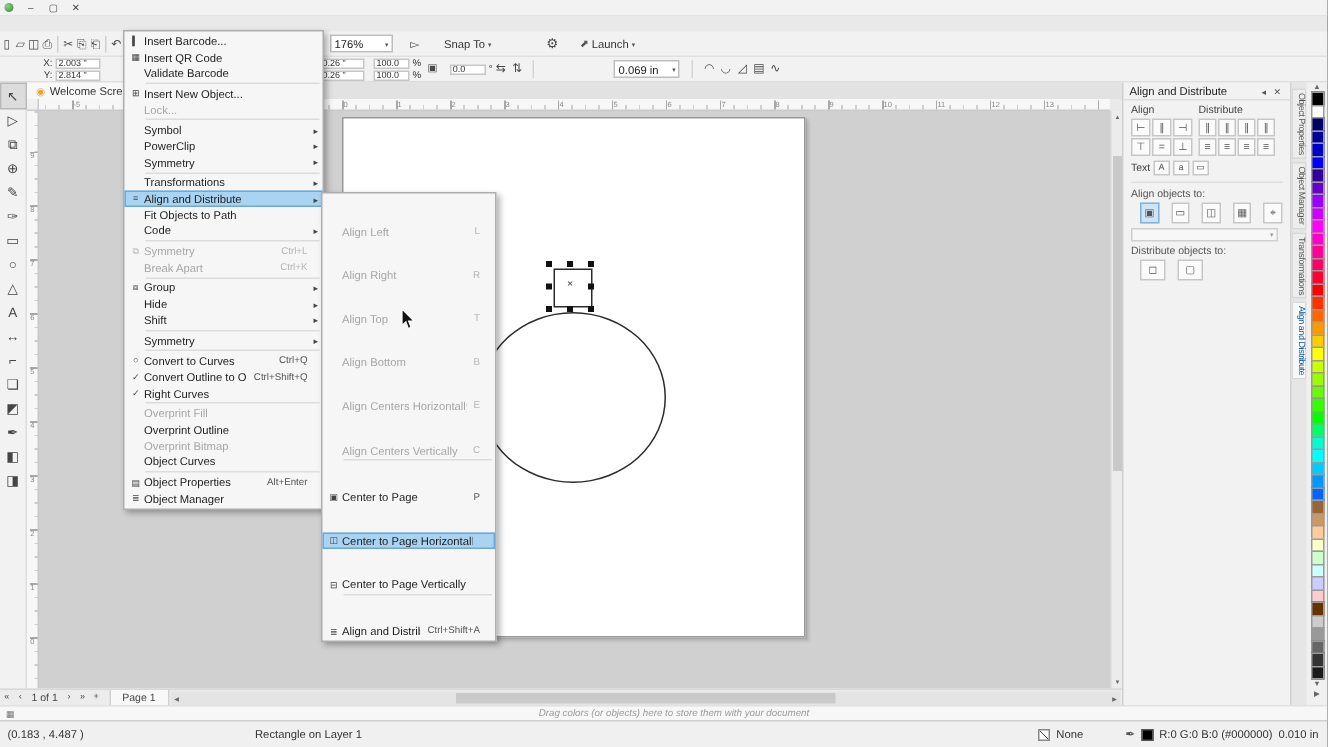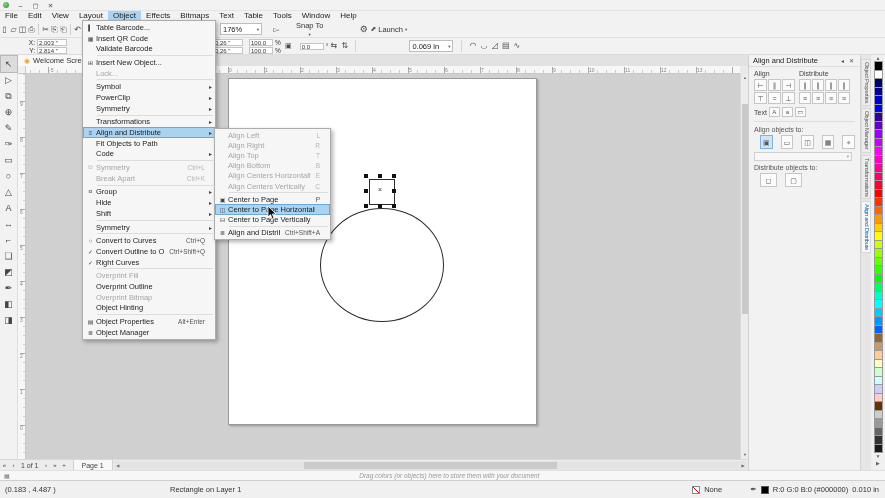--- a/index.html
+++ b/index.html
@@ -23,23 +23,23 @@
 .tb-buttons{display:flex;align-items:center;height:100%;}
 .tb-btn{width:9px;height:13px;line-height:13px;text-align:center;font-size:8px;color:#4a4a4a;flex:none;}
 .tb-caret{width:5px;font-size:4.5px;color:#555;text-align:center;flex:none;}
 .tb-sep{width:1px;height:11px;background:#d0d0d0;margin:0 2px;flex:none;}
 .tb-spacer{display:inline-block;height:1px;flex:none;}
 .combo{display:inline-flex;align-items:center;background:#fff;border:1px solid #bdbdbd;height:12px;font-size:7.5px;padding:0 2px;margin:0 3px;color:#222;}
 .combo .caret{font-size:4.5px;margin-left:3px;color:#555;}
 .zoom{width:42px;justify-content:space-between;}
 .tb-text-btn{display:inline-flex;align-items:center;font-size:7.5px;color:#333;gap:2px;}
 .tb-text-btn .caret{font-size:4.5px;color:#555;}
-.snap{margin-left:14px;flex-direction:column;}
+.snap{margin-left:14px;}
 .gear{width:13px;font-size:9px;margin-left:34px;}
-.launch{}
+.launch{margin-left:12px;}
 .licon{font-size:7px;color:#555;}
 .big{width:11px;margin-left:6px;}
 
 
 .propbar{position:absolute;left:0;top:38px;width:885px;height:17px;background:#f2f2f2;border-bottom:1px solid #dcdcdc;display:flex;align-items:center;font-size:6.5px;color:#333;}
 .pb-group{display:flex;flex-direction:column;justify-content:center;gap:1px;margin-left:6px;flex:none;}
 .pb-row{display:flex;align-items:center;gap:2px;height:7px;}
 .pb-row label{width:7px;text-align:right;}
 .pb-field{display:inline-block;width:30px;height:7px;line-height:6px;background:#fff;border:1px solid #c5c5c5;padding:0 1px;font-size:6px;overflow:hidden;white-space:nowrap;}
 .pb-field.sm{width:24px;}
@@ -138,21 +138,21 @@
 .sb-right{margin-left:auto;display:flex;align-items:center;gap:4px;padding-right:6px;}
 .sb-icon{font-size:8px;color:#555;}
 .sb-swatch{width:8px;height:8px;background:#000;border:1px solid #555;}
 .sb-fill-swatch{width:8px;height:8px;border:1px solid #888;background:#fff linear-gradient(45deg,transparent 45%,#c00 45%,#c00 55%,transparent 55%);}
 
 
 .menu{position:absolute;background:#f6f6f6;border:1px solid #adadad;box-shadow:2px 2px 4px rgba(0,0,0,.3);z-index:40;padding:1px 0;}
 .menu.obj{left:82px;top:20px;width:134px;}
 .menu.sub{left:214px;top:128px;width:117px;z-index:41;}
 .menu-item{display:flex;align-items:center;height:10.7px;font-size:7.5px;padding:0 3px 0 2px;color:#1d1d1d;}
-.menu.sub .menu-item{height:10.2px;}
+.menu.sub .menu-item{height:10.2px;margin-top:19px;}
 .menu-item .gut{width:11px;text-align:center;font-size:6px;color:#444;flex:none;}
 .menu-item .lbl{flex:1;white-space:nowrap;overflow:hidden;min-width:0;}
 .menu-item .sc{margin-left:5px;font-size:6.5px;color:#555;flex:none;}
 .menu-item .arr{width:7px;text-align:right;font-size:6px;color:#444;flex:none;}
 .menu-item.disabled{color:#a6a6a6;}
 .menu-item.disabled .sc,.menu-item.disabled .gut{color:#b5b5b5;}
 .menu-item.hl{background:#a9d3f1;outline:1px solid #6da8d8;outline-offset:-1px;}
 .menu-sep{height:1px;background:#dcdcdc;margin:1px 2px 1px 14px;}
 .cursor{position:absolute;left:267px;top:206px;z-index:60;}
 </style>
@@ -163,34 +163,20 @@
 
   <div class="titlebar">
     <span class="appicon"></span>
     <span class="wctrls">
         <span class="wc-btn">–</span>
         <span class="wc-btn">▢</span>
         <span class="wc-btn close">✕</span>
       </span>
   </div>
 
-  <div class="menubar">
-      <span class="mb-item">File</span>
-      <span class="mb-item">Edit</span>
-      <span class="mb-item">View</span>
-      <span class="mb-item">Layout</span>
-      <span class="mb-item open">Object</span>
-      <span class="mb-item">Effects</span>
-      <span class="mb-item">Bitmaps</span>
-      <span class="mb-item">Text</span>
-      <span class="mb-item">Table</span>
-      <span class="mb-item">Tools</span>
-      <span class="mb-item">Window</span>
-      <span class="mb-item">Help</span>
-    </div>
 
   <div class="toolbar">
     <span class="tb-buttons">
         <span class="tb-btn">▯</span>
         <span class="tb-btn">▱</span>
         <span class="tb-btn">◫</span>
         <span class="tb-btn">⎙</span>
         <span class="tb-sep"></span>
         <span class="tb-btn">✂</span>
         <span class="tb-btn">⎘</span>
@@ -513,21 +499,21 @@
       <span class="sb-icon" style="margin-left:24px">✒</span>
       <span class="sb-swatch"></span>
       <span>R:0 G:0 B:0 (#000000)</span>
       <span>0.010 in</span>
     </span>
   </div>
 
   <div class="menu obj">
       <div class="menu-item">
         <span class="gut">▍</span>
-        <span class="lbl">Table Barcode...</span>
+        <span class="lbl">Insert Barcode...</span>
         <span class="sc"></span>
         <span class="arr"></span>
       </div>
       <div class="menu-item">
         <span class="gut">▦</span>
         <span class="lbl">Insert QR Code</span>
         <span class="sc"></span>
         <span class="arr"></span>
       </div>
       <div class="menu-item">
@@ -665,21 +651,21 @@
         <span class="arr"></span>
       </div>
       <div class="menu-item disabled">
         <span class="gut"></span>
         <span class="lbl">Overprint Bitmap</span>
         <span class="sc"></span>
         <span class="arr"></span>
       </div>
       <div class="menu-item">
         <span class="gut"></span>
-        <span class="lbl">Object Hinting</span>
+        <span class="lbl">Object Curves</span>
         <span class="sc"></span>
         <span class="arr"></span>
       </div>
       <div class="menu-sep"></div>
       <div class="menu-item">
         <span class="gut">▤</span>
         <span class="lbl">Object Properties</span>
         <span class="sc">Alt+Enter</span>
         <span class="arr"></span>
       </div>

